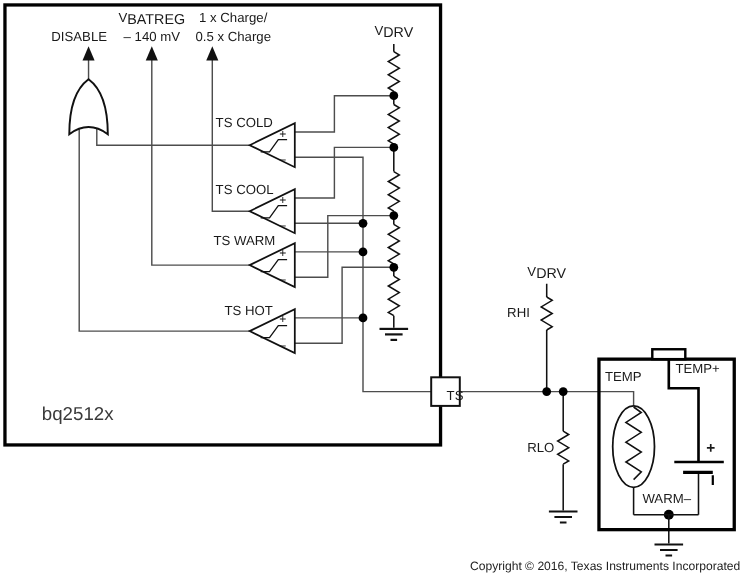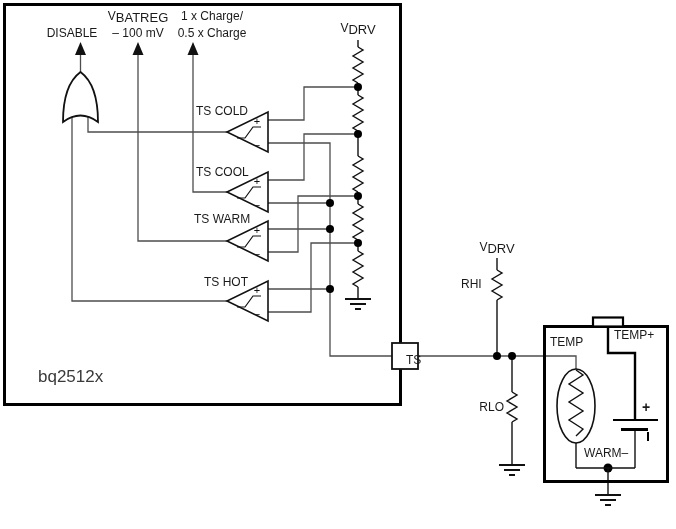--- a/index.html
+++ b/index.html
@@ -150,21 +150,21 @@
           <line x1="605" y1="505" x2="611" y2="505"></line>
     </g>
   </g>
 </svg>
 
 <div class="lbl ctr" style="left:44px;top:27px;width:56px;">DISABLE</div>
 
 <div class="lbl ctr" style="left:103px;top:10px;width:70px;">
   <span>V</span><span class="sub">BATREG</span>
 </div>
-<div class="lbl ctr" style="left:103px;top:27px;width:70px;">– 100 mV</div>
+<div class="lbl ctr" style="left:103px;top:27px;width:70px;">– 140 mV</div>
 
 <div class="lbl ctr" style="left:176px;top:10px;width:72px;">1 x Charge/</div>
 <div class="lbl ctr" style="left:176px;top:27px;width:72px;">0.5 x Charge</div>
 
 <div class="lbl ctr" style="left:340px;top:22px;width:36px;">
   <span>V</span><span class="sub">DRV</span>
 </div>
 
 <div class="lbl" style="left:196px;top:105px;">TS COLD</div>
 <div class="lbl" style="left:196px;top:166px;">TS COOL</div>
@@ -179,14 +179,15 @@
   <span>V</span><span class="sub">DRV</span>
 </div>
 <div class="lbl" style="left:461px;top:278px;width:28px;text-align:left;">RHI</div>
 <div class="lbl" style="left:475px;top:401px;width:29px;text-align:right;">RLO</div>
 
 <div class="lbl" style="left:550px;top:336px;">TEMP</div>
 <div class="lbl" style="left:614px;top:329px;">TEMP+</div>
 <div class="lbl" style="left:584px;top:447px;">WARM–</div>
 <div class="lbl batplus" style="left:642px;top:401px;">+</div>
 
+<div class="lbl copy" style="right:3px;top:509px;">Copyright © 2016, Texas Instruments Incorporated</div>
 
 </div>
 
 </body></html>

